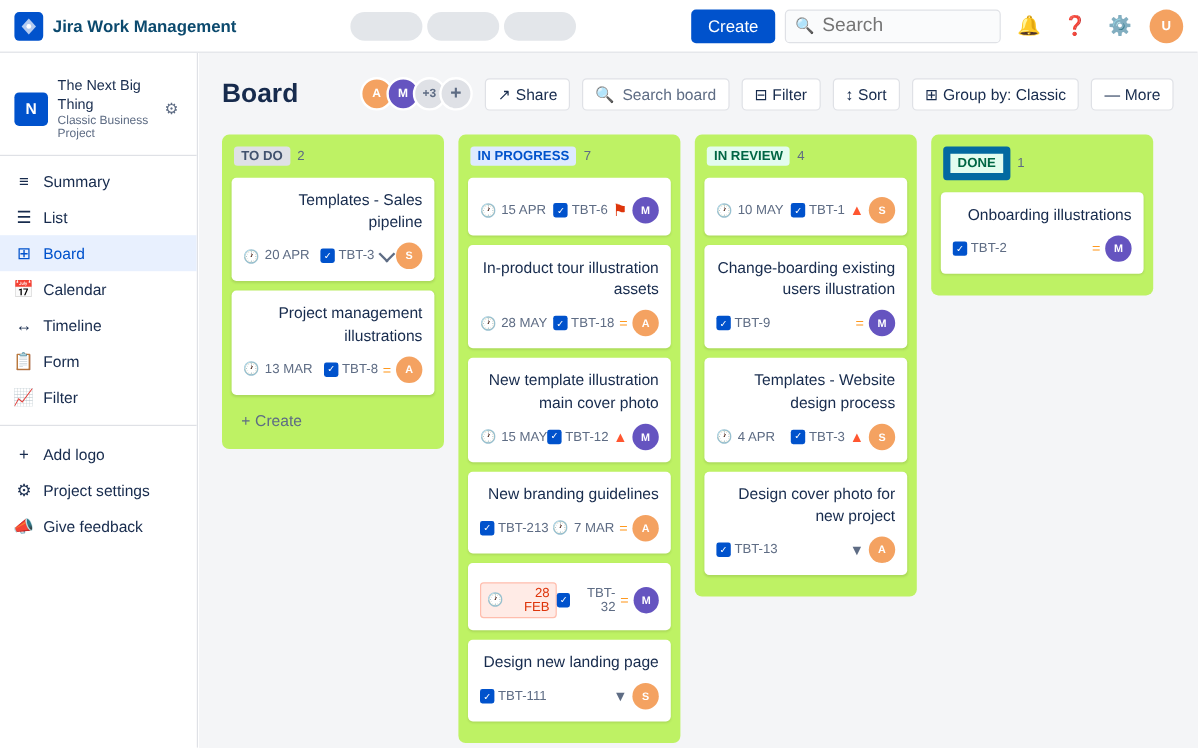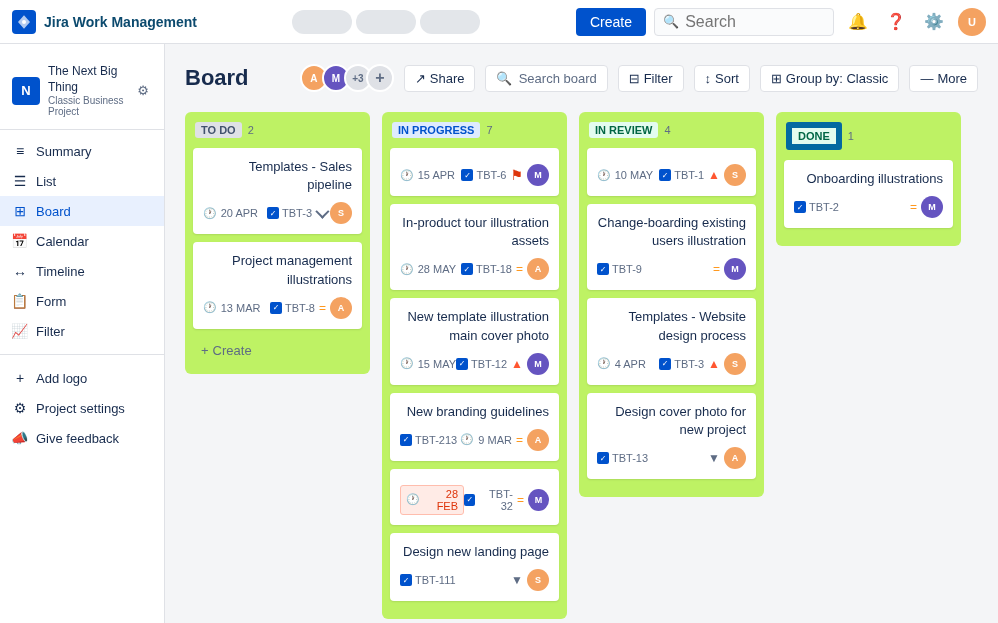--- a/index.html
+++ b/index.html
@@ -332,21 +332,21 @@
         <div class="card-footer">
           <div class="card-left">
             <div class="ticket-id">
               <span class="ticket-checkbox"></span>
               <span>TBT-213</span>
             </div>
           </div>
           <div class="card-right">
             <div class="card-date">
               <span>🕐</span>
-              <span>9 MAR</span>
+              <span>7 MAR</span>
             </div>
             <span class="equal-icon">=</span>
             <div class="avatar-small" style="background:#f4a261;">A</div>
           </div>
         </div>
       </div>
 
       <div class="card">
         <div class="card-footer">
           <div class="card-left">

